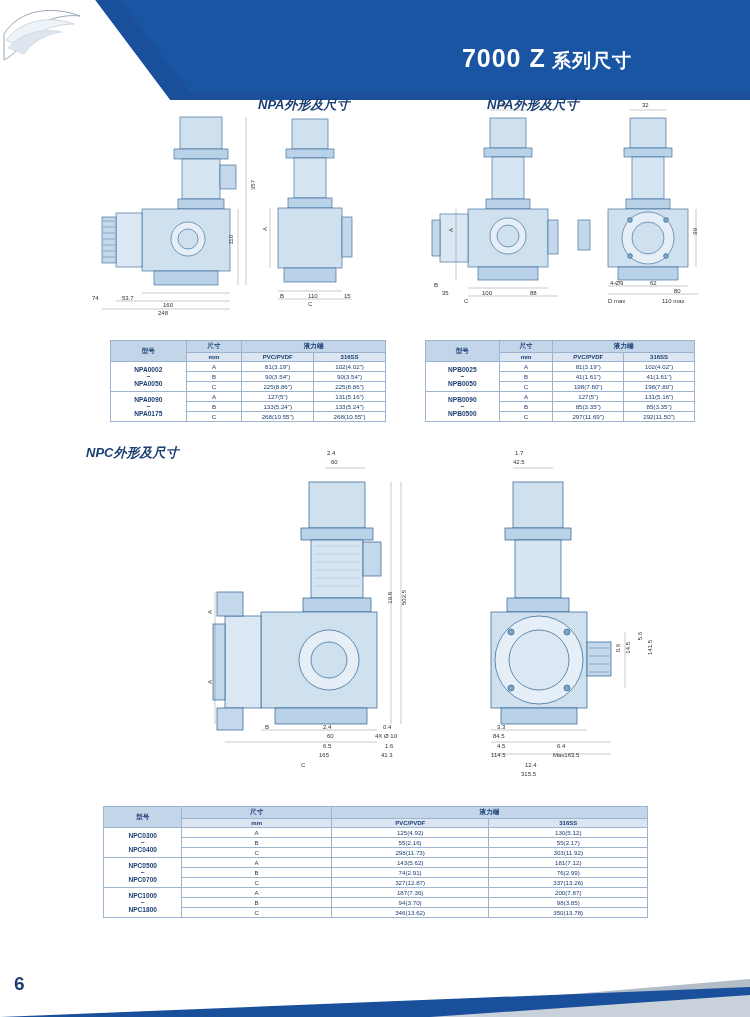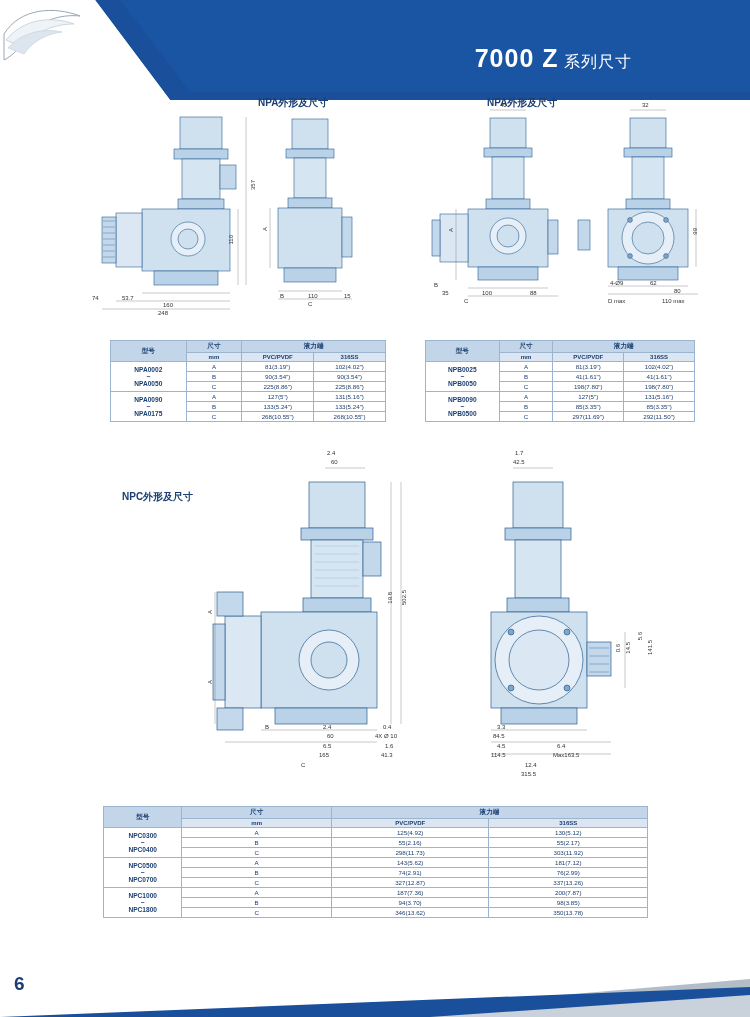--- a/index.html
+++ b/index.html
@@ -29,26 +29,27 @@
   }
   .wave-art{
     position:absolute;left:2px;top:4px;width:120px;height:58px;
   }
   .title{
     position:absolute;right:118px;top:44px;
     color:#ffffff;font-size:22px;font-weight:bold;letter-spacing:1px;
     white-space:nowrap;
   }
   .title .num{font-size:25px;}
-  .title .sz{font-size:16px;font-weight:normal;}
+  .title .sz{font-size:19px;font-weight:bold;}
 
   
   .cap{
-    position:absolute;font-size:10px;color:#1b3f72;font-weight:bold;
+    position:absolute;font-size:13px;color:#1b3f72;font-weight:bold;
     white-space:nowrap;
+    font-style:italic;
   }
 
   
   .dwg{position:absolute;}
   .dimtxt{position:absolute;font-size:6px;color:#333;white-space:nowrap;}
   .dimtxt.v{writing-mode:vertical-rl;transform:rotate(180deg);}
 
   
   table{border-collapse:collapse;position:absolute;}
   table td,table th{
@@ -93,21 +94,21 @@
     <path d="M4,36 C22,14 50,12 72,20 C52,20 32,28 22,44 Z" fill="#eef3f8" stroke="#b9c6d4" stroke-width=".7"></path>
     <path d="M6,44 C20,28 42,24 60,28 C44,30 30,38 22,50 Z" fill="#dde6ef" stroke="#c3cedb" stroke-width=".6"></path>
   </svg>
   <div class="title">
     <span class="num">7000 Z</span><span class="sz"> 系列尺寸</span>
   </div>
 </div>
 
 <div class="cap" style="left:258px;top:96px;">NPA外形及尺寸</div>
 <div class="cap" style="left:487px;top:96px;">NPA外形及尺寸</div>
-<div class="cap" style="left:86px;top:490px;margin-left:36px;">NPC外形及尺寸</div>
+<div class="cap" style="left:86px;top:444px;">NPC外形及尺寸</div>
 
 <div class="dwg" style="left:70px;top:105px;width:320px;height:225px;">
   <svg width="320" height="225" viewBox="0 0 320 225">
     <g stroke="#2d5f8f" fill="none" stroke-width=".6">
 
       <rect x="110" y="12" width="42" height="32" fill="#cfe0ef"></rect>
       <rect x="104" y="44" width="54" height="10" fill="#b9d2e8"></rect>
       <rect x="112" y="54" width="38" height="40" fill="#d6e5f2"></rect>
       <rect x="108" y="94" width="46" height="10" fill="#b9d2e8"></rect>
       <rect x="72" y="104" width="88" height="62" fill="#cfe0ef"></rect>

